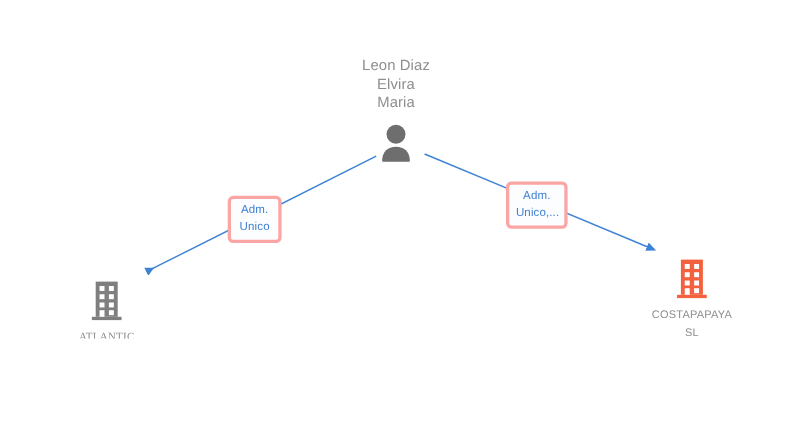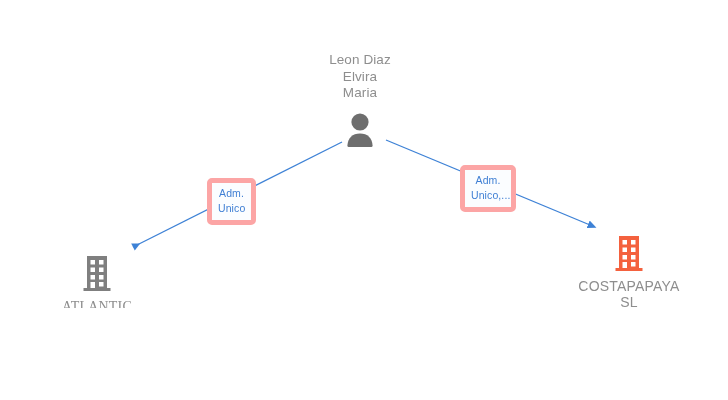--- a/index.html
+++ b/index.html
@@ -59,32 +59,32 @@
   .company-node.left  { left: 22px;  top: 250px; font-family: Liberation Serif, serif; }
   .company-node.right { left: 554px; top: 230px; }
   .company-icon {
     height: 42px;
     display: flex;
     align-items: flex-end;
     justify-content: center;
   }
   .company-name {
     margin-top: 7px;
-    font-size: 14px;
+    font-size: 10px;
     line-height: 15.5px;
     color: #8e8e8e;
     white-space: pre-line;
     letter-spacing: 0.2px;
   }
 
   
   .edge-label {
     position: absolute;
     box-sizing: border-box;
-    border: 5px solid #fca5a5;
+    border: 3px solid #fca5a5;
     border-radius: 5px;
     background: #fbfdff;
     color: #3f7fd4;
     font-size: 10.5px;
     line-height: 15px;
     text-align: center;
     padding: 3px 6px 4px 6px;
     white-space: pre-line;
     letter-spacing: 0.1px;
   }

